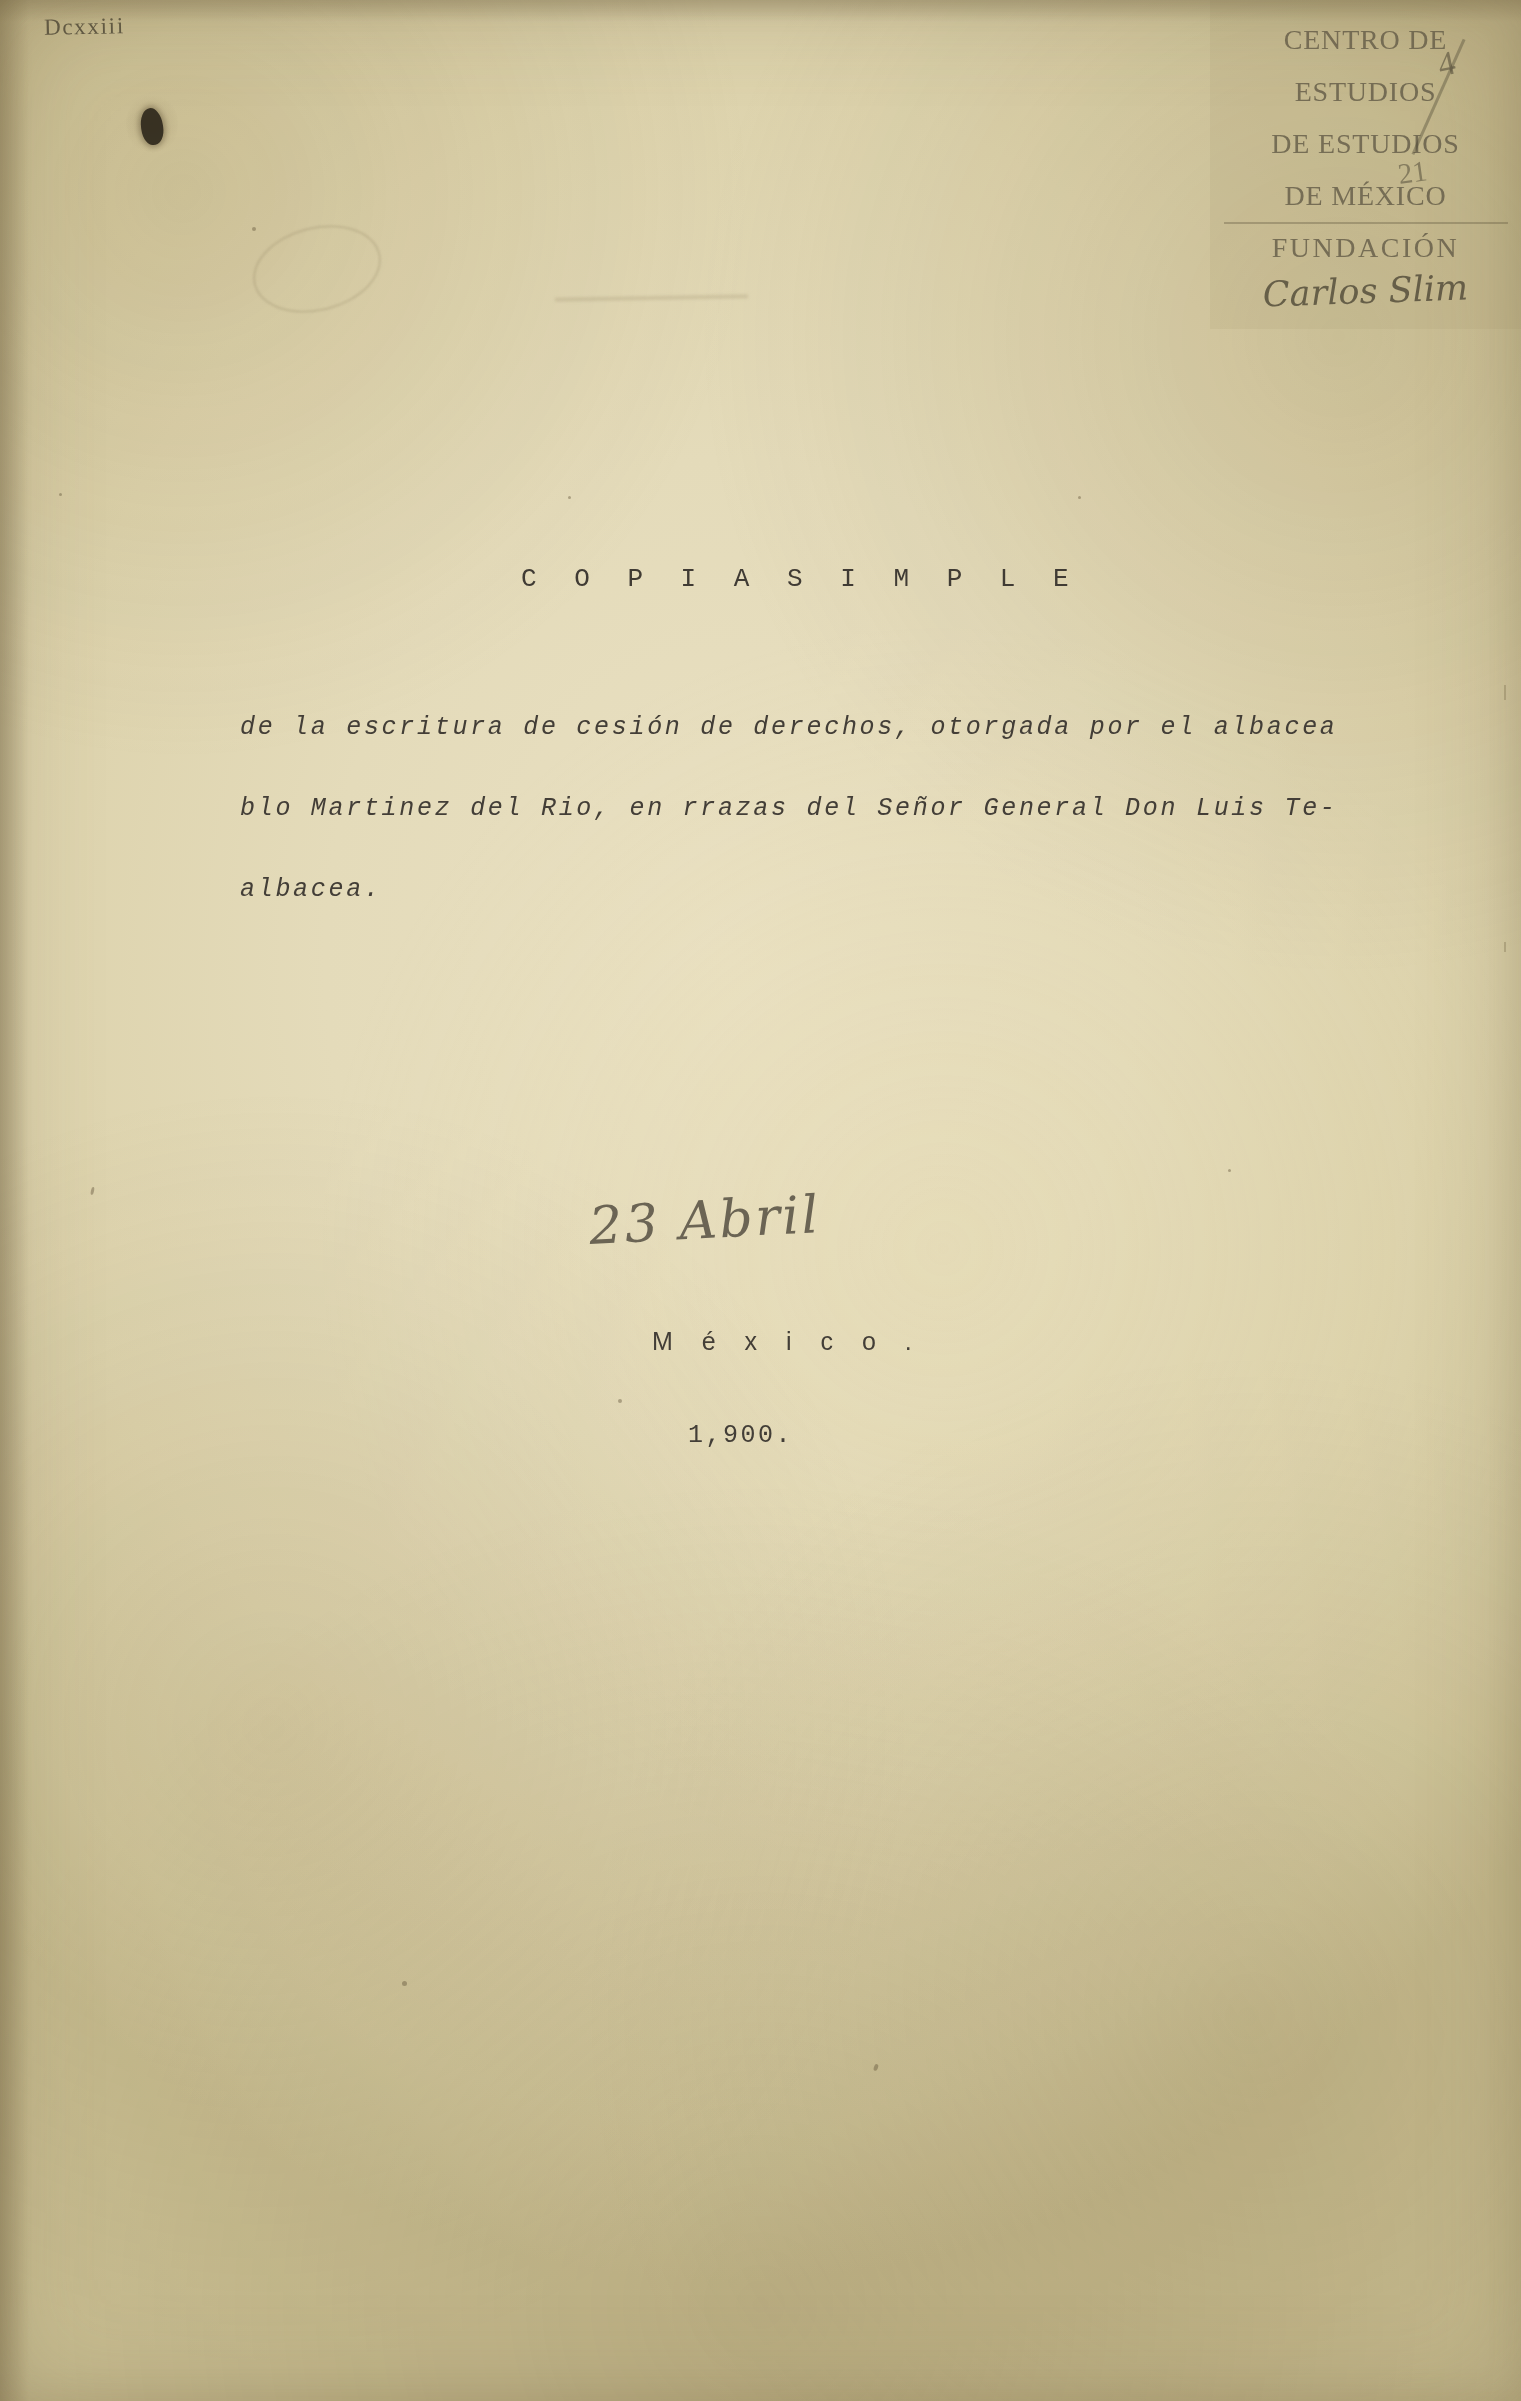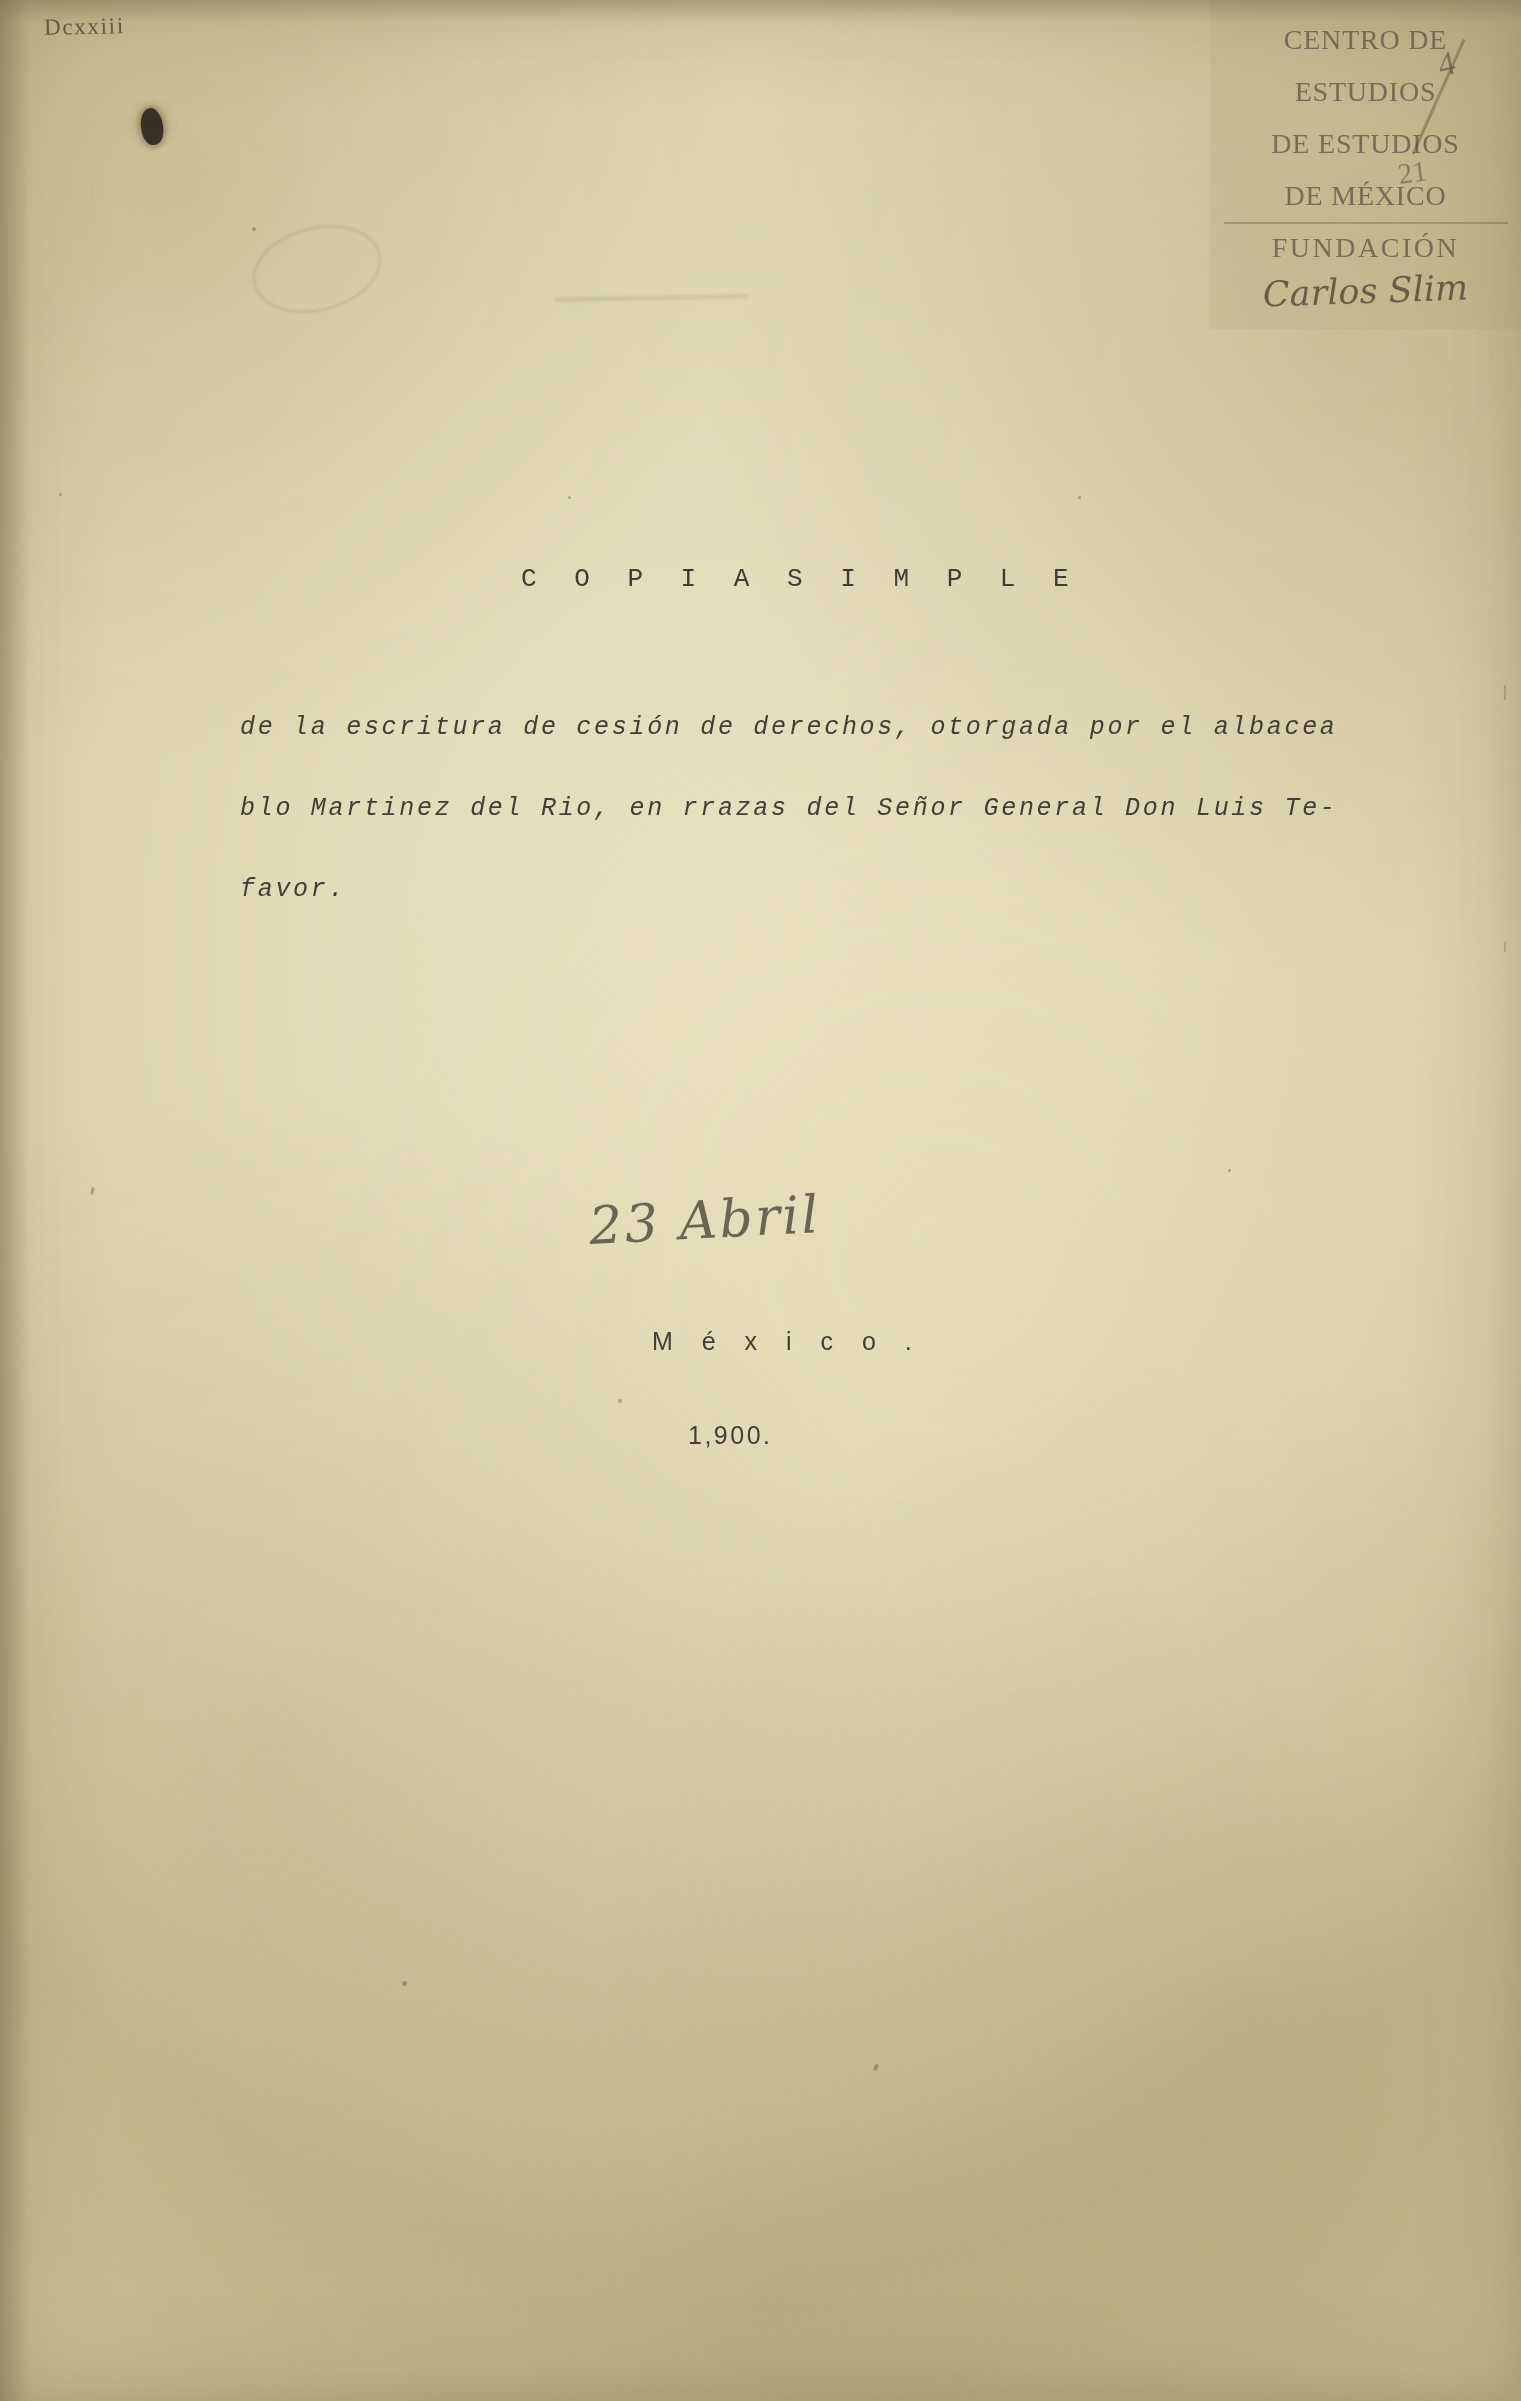--- a/index.html
+++ b/index.html
@@ -244,21 +244,21 @@
     font-family: Liberation Sans, sans-serif;
     font-size: 25px;
     letter-spacing: 11px;
     color: #433e37;
     white-space: nowrap;
   }
   .year {
     position: absolute;
     left: 688px;
     top: 1421px;
-    font-family: Liberation Sans, sans-serif;
+    font-family: Liberation Mono, monospace;
     font-size: 25px;
     letter-spacing: 2.5px;
     color: #433e37;
     white-space: nowrap;
   }
 
   
   .right-tick {
     position: absolute;
     right: 15px;
@@ -306,21 +306,21 @@
   </div>
   <div class="stamp-slash"></div>
   <div class="stamp-overlay-num">4</div>
   <div class="stamp-overlay-num2">21</div>
 
   <div class="title typed">C O P I A   S I M P L E</div>
 
   <div class="body-block typed">
     <p>de la escritura de cesión de derechos, otorgada por el albacea</p>
     <p>blo Martinez del Rio, en rrazas del Señor General Don Luis Te-</p>
-    <p>favor.</p>
+    <p>albacea.</p>
   </div>
 
   <div class="handwritten-date">23 Abril</div>
 
   <div class="place">M é x i c o .</div>
   <div class="year">1,900.</div>
 
   <div class="edge-left"></div>
   <div class="edge-top"></div>
   <div class="vignette"></div>

